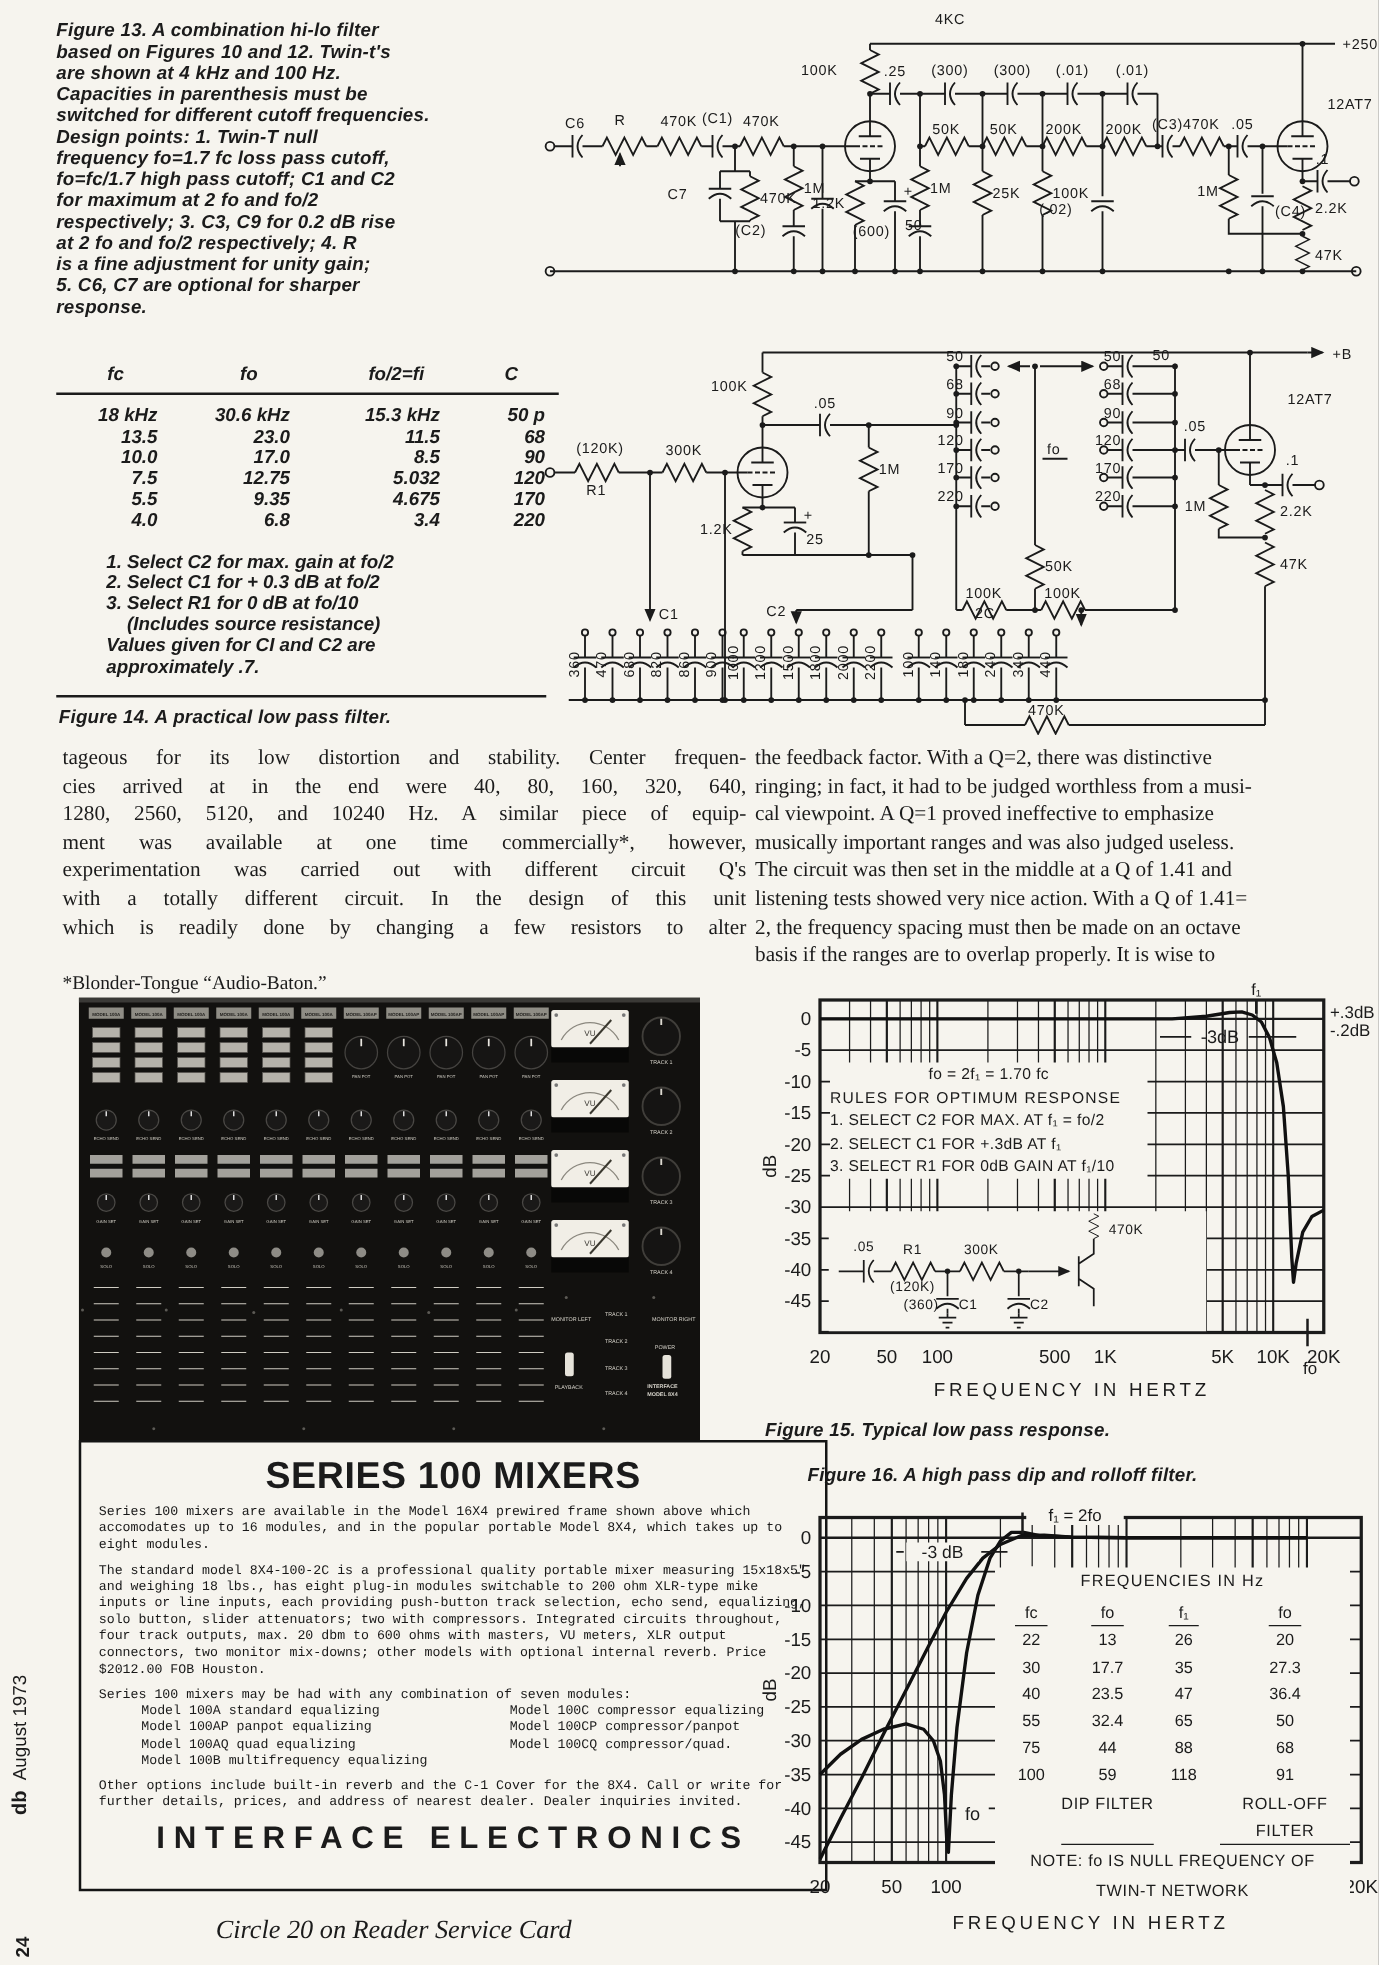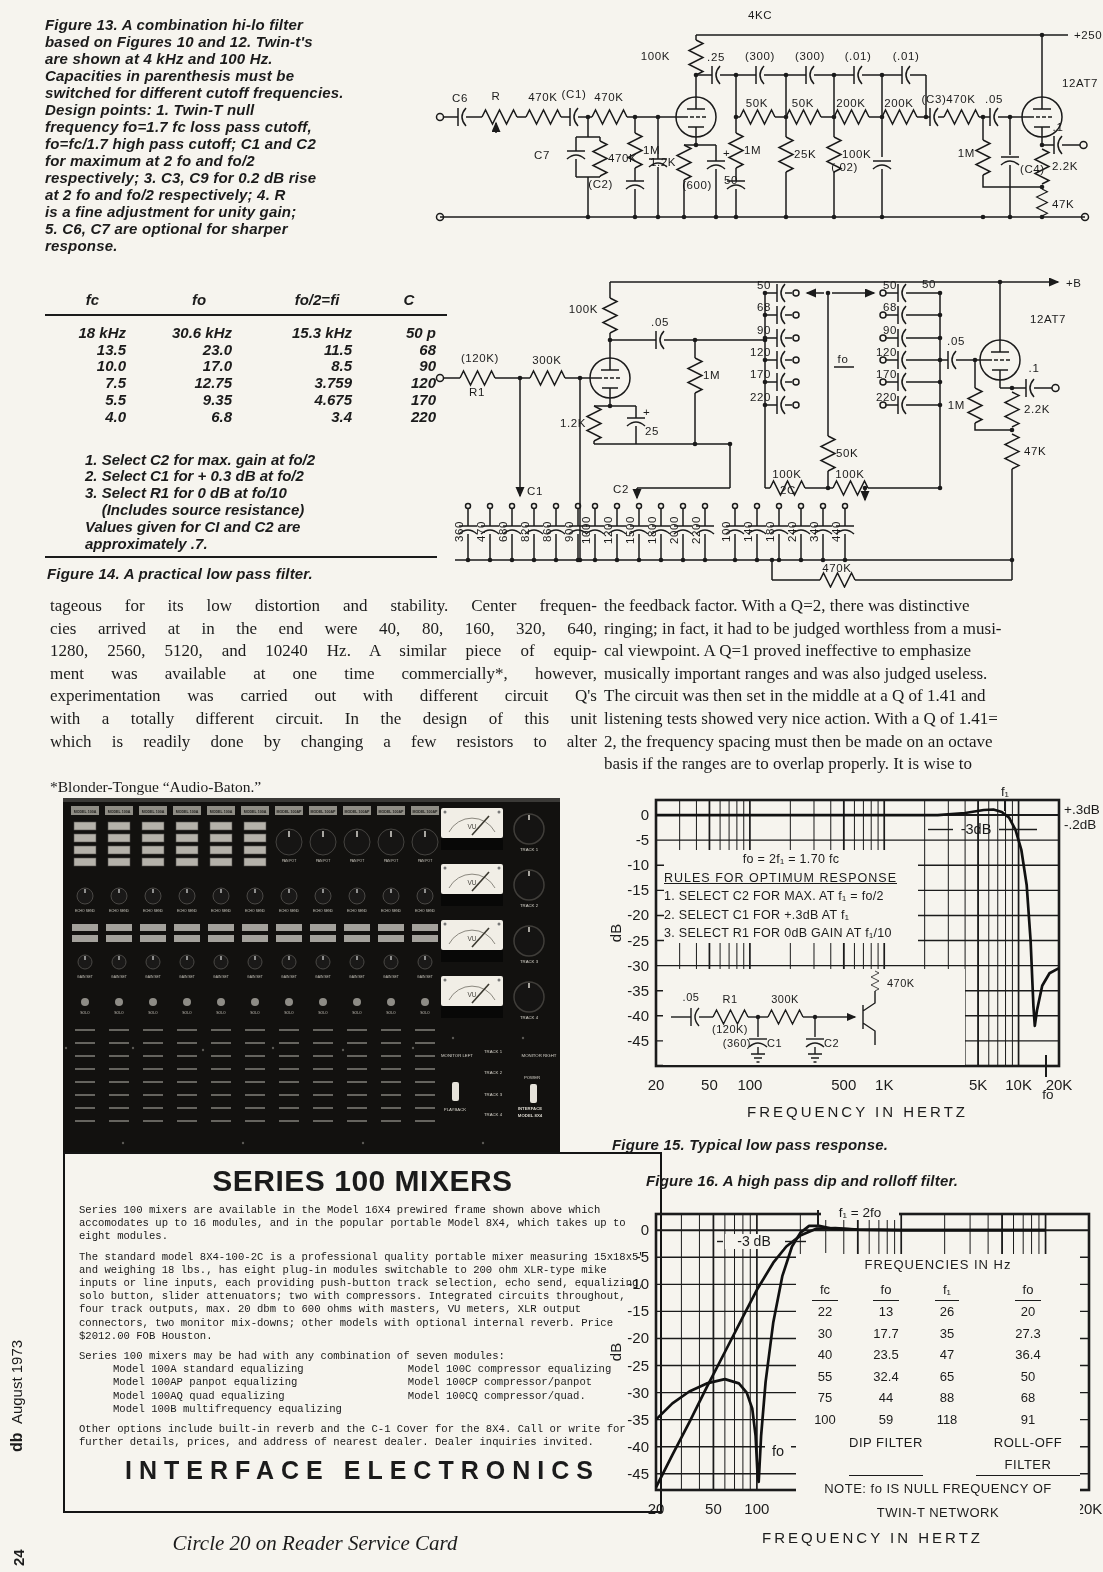--- a/index.html
+++ b/index.html
@@ -13,21 +13,21 @@
   .ftable{left:45px;top:292px;width:402px;font:italic 700 15px/16.8px "Liberation Sans",sans-serif}
   .thead{display:grid;grid-template-columns:95px 118px 118px 66px;border-bottom:2.2px solid #1b1b1b;padding-bottom:5px}
   .thead span{text-align:center}
   .tbody{margin-top:9px}
   .trow{display:grid;grid-template-columns:95px 118px 118px 66px}
   .trow div{text-align:right}
   .trow div:nth-child(1){padding-right:14px}
   .trow div:nth-child(2){padding-right:26px}
   .trow div:nth-child(3){padding-right:24px}
   .trow div:nth-child(4){padding-right:6px}
-  .tnotes{margin-top:26px;padding-left:40px;white-space:pre}
+  .tnotes{margin-top:16px;padding-left:40px;white-space:pre}
   .f14rule{left:45px;top:556px;width:392px;border-top:2px solid #1b1b1b;height:0}
   .f14cap{left:47px;top:565px}
   
   .colL{left:50px;top:595px;width:547px;font:17px/22.6px "Liberation Serif",serif}
   .colL div{text-align:justify;text-align-last:justify}
   .colR{left:604px;top:595px;width:499px;font:17px/22.6px "Liberation Serif",serif;overflow:hidden}
   .colR div{white-space:nowrap}
   .fnote{left:50px;top:778px;font:15.5px "Liberation Serif",serif}
   
   .schem text{font-family:"Liberation Sans","DejaVu Sans",sans-serif;font-size:11.5px;letter-spacing:.6px;fill:#1b1b1b}
@@ -46,21 +46,21 @@
   .vert1 b{font-size:16px}
   .vert2{left:10px;top:1566px;transform:rotate(-90deg);transform-origin:0 0;font:700 15px "Liberation Sans",sans-serif}
   
   .chart{position:absolute;overflow:hidden}
   #c15{left:608px;top:786px;width:495px;height:338px}
   #c16{left:608px;top:1198px;width:495px;height:352px}
   .chart svg{position:absolute;left:0;top:0}
   .rules{position:absolute;left:56px;top:64px;width:254px;background:#f6f4ee;
          font:12.5px/18.5px "Liberation Sans","DejaVu Sans",sans-serif;letter-spacing:.3px}
   .rules .r0{text-align:center}
-  .rules .r1{text-decoration:underline;letter-spacing:1px}
+  .rules .r1{letter-spacing:1px}
   .inset{position:absolute;left:55px;top:183px;width:302px;height:96px;background:#f6f4ee}
   .inset text{font-family:"Liberation Sans",sans-serif;font-size:11px;letter-spacing:.5px;fill:#1b1b1b}
   .f16tbl{position:absolute;left:188px;top:56px;width:284px;background:#f6f4ee;
           font:13px/21.5px "Liberation Sans","DejaVu Sans",sans-serif;text-align:center}
   .f16tbl .ttl{margin-bottom:3px;letter-spacing:1px}
   .f16row{display:grid;grid-template-columns:58px 64px 58px 104px}
   .f16hdr span{border-bottom:1.6px solid #1b1b1b;justify-self:center;padding:0 8px}
   .f16grp{display:grid;grid-template-columns:180px 1fr;margin-top:2px}
   .f16grp span{border-bottom:1.6px solid #1b1b1b;justify-self:center;letter-spacing:.5px}
   .f16note{margin-top:2px;letter-spacing:.5px}
@@ -562,21 +562,21 @@
         </div>
         <div class="trow">
           <div>10.0</div>
           <div>17.0</div>
           <div>8.5</div>
           <div>90</div>
         </div>
         <div class="trow">
           <div>7.5</div>
           <div>12.75</div>
-          <div>3.759</div>
+          <div>5.032</div>
           <div>120</div>
         </div>
         <div class="trow">
           <div>5.5</div>
           <div>9.35</div>
           <div>4.675</div>
           <div>170</div>
         </div>
         <div class="trow">
           <div>4.0</div>

